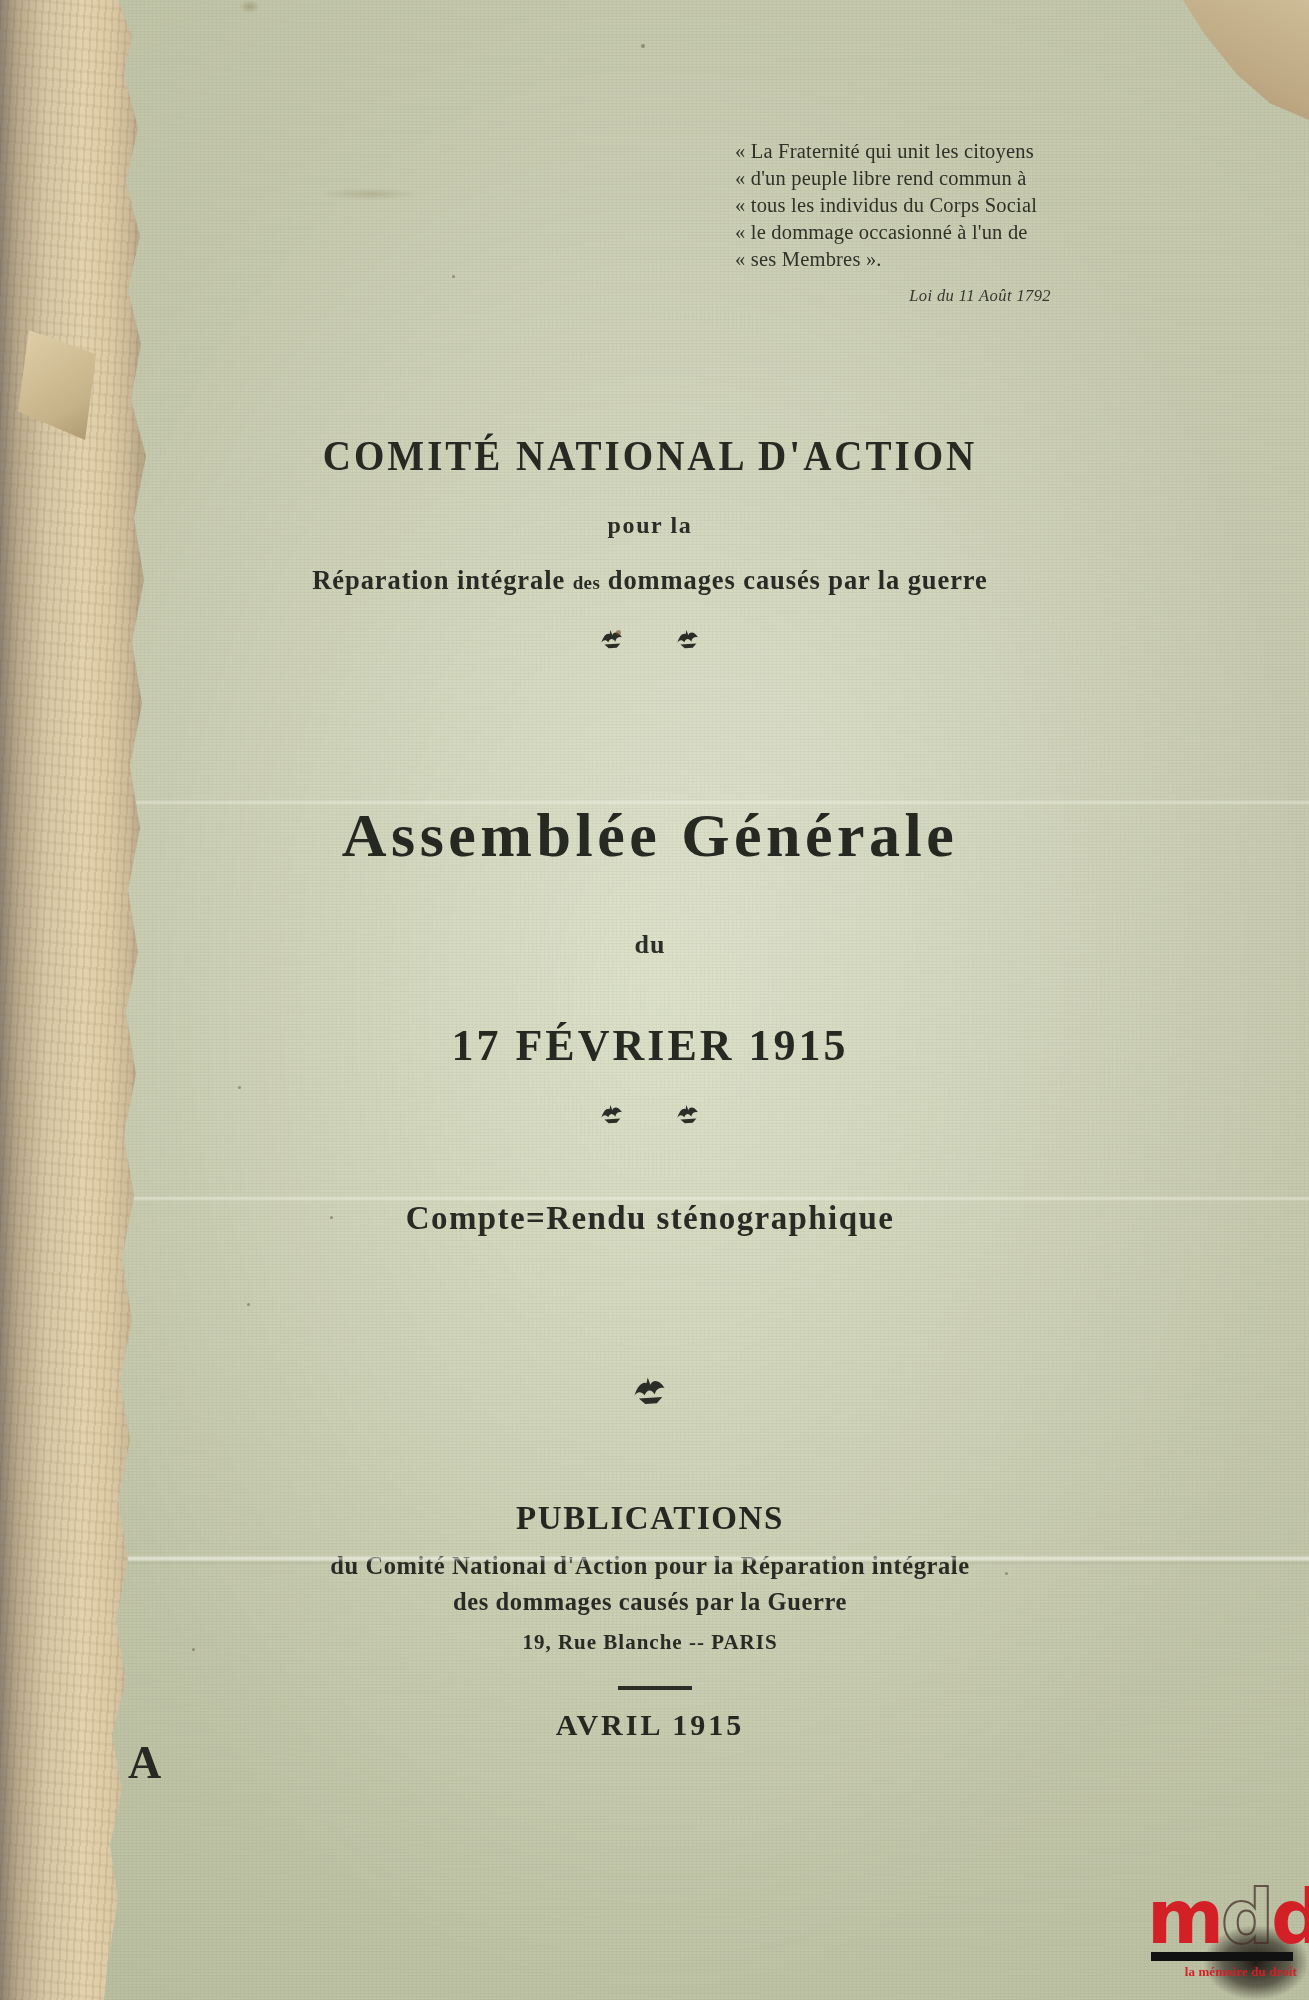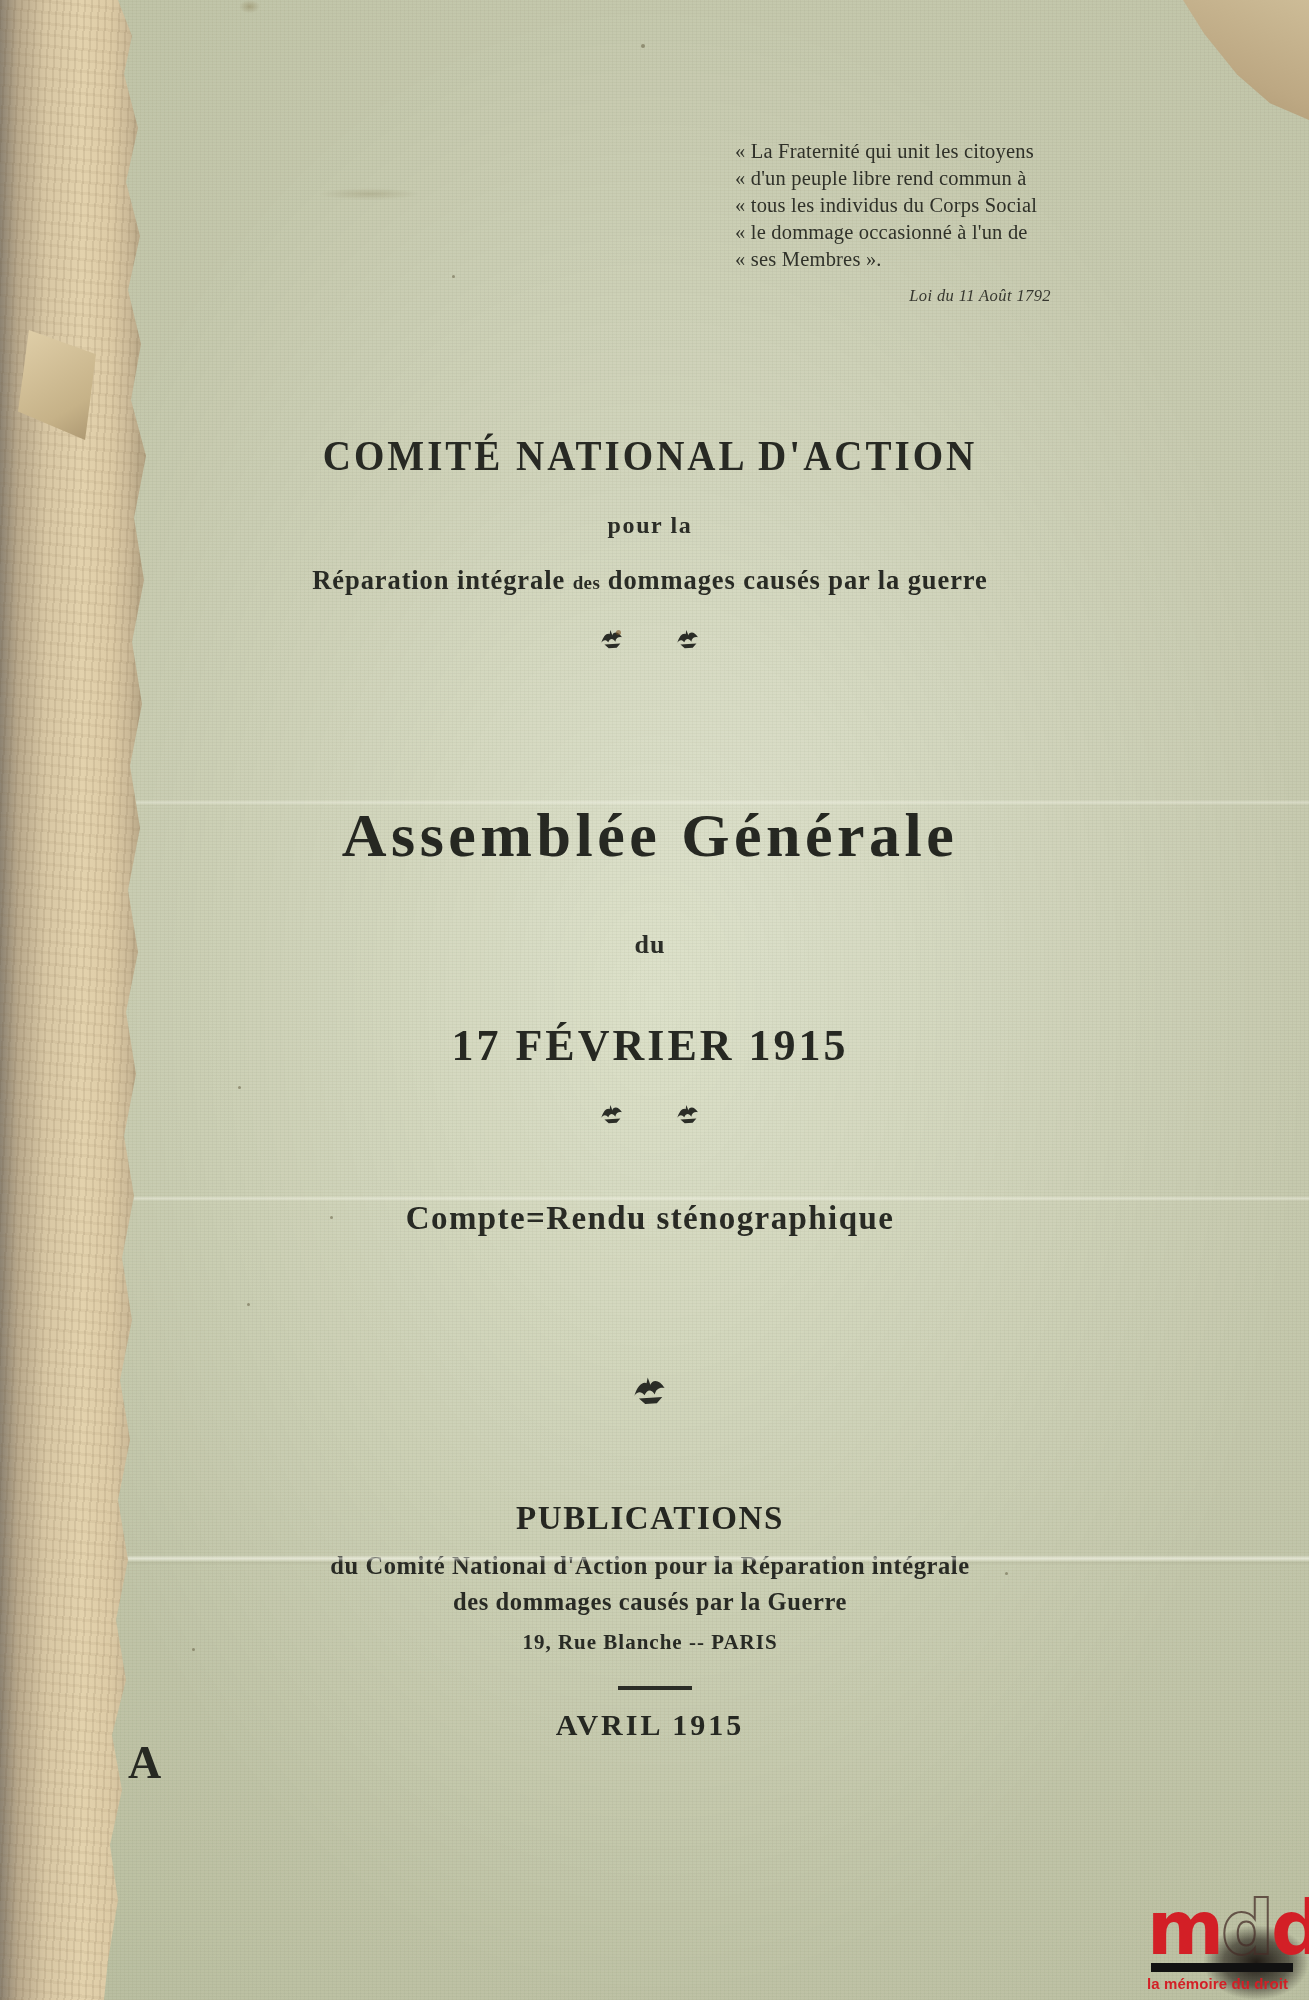--- a/index.html
+++ b/index.html
@@ -296,23 +296,23 @@
     font-family: "Liberation Serif", "DejaVu Serif", serif;
     font-weight: bold;
     font-size: 46px;
     color: #2a2c26;
     line-height: 1;
   }
 
   
   .watermark {
     position: absolute;
-    right: 12px; bottom: 8px;
+    right: 12px; bottom: 20px;
     width: 150px;
-    text-align: left;
+    text-align: right;
     user-select: none;
   }
   .wm-mark {
     position: relative;
     font-family: "DejaVu Sans", "Liberation Sans", sans-serif;
     font-weight: bold;
     font-size: 74px;
     line-height: .86;
     color: #d31f26;
     letter-spacing: -3px;
@@ -320,22 +320,22 @@
   .wm-mark .ghost {
     color: rgba(255,255,255,0);
     -webkit-text-stroke: 2px rgba(70,45,40,.75);
   }
   .wm-bar {
     height: 9px;
     background: #111;
     margin: 2px 4px 3px 4px;
   }
   .wm-sub {
-    font-family: Liberation Sans, sans-serif;
-    font-size: 15px;
+    font-family: Liberation Serif, serif;
+    font-size: 13px;
     font-weight: bold;
     color: #d31f26;
     letter-spacing: .1px;
   }
   .wm-shadow {
     position: absolute;
     right: 0; bottom: 0;
     width: 176px; height: 150px;
     background: radial-gradient(closest-side at 70% 75%, rgba(20,14,10,.92), rgba(20,14,10,.55) 62%, rgba(20,14,10,0) 100%);
     pointer-events: none;

